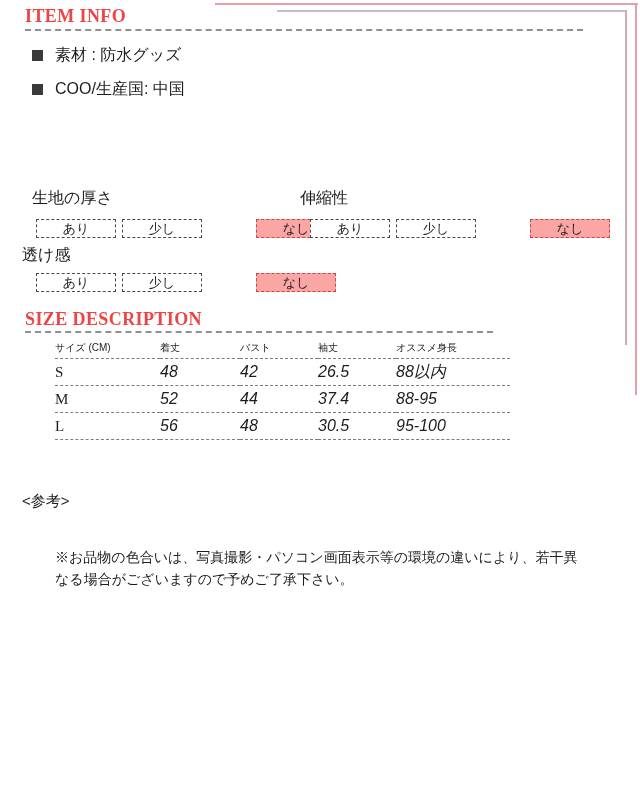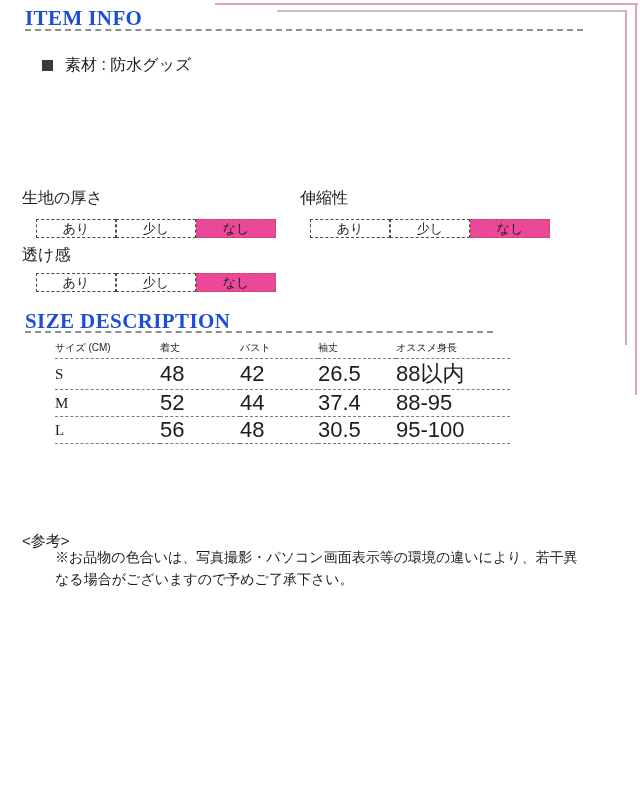--- a/index.html
+++ b/index.html
@@ -9,51 +9,51 @@
   }
   
   .fr{position:absolute;}
   .fr-outer-top{left:215px;top:3px;width:423px;height:2px;background:#e2a2ac;}
   .fr-outer-right{left:635px;top:3px;width:2px;height:392px;background:#e2a2ac;}
   .fr-inner-top{left:277px;top:10px;width:350px;height:2px;background:#c8bfc4;}
   .fr-inner-right{left:625px;top:10px;width:2px;height:335px;background:#d2aab6;}
 
   .section-title{
     position:absolute;left:25px;margin:0;
-    font-family:"Liberation Serif",serif;font-weight:bold;font-size:21px;
-    letter-spacing:.4px;color:#1d4ed8;
+    font-family:"Liberation Serif",serif;font-weight:bold;font-size:18px;
+    letter-spacing:.4px;color:#ef4444;
   }
   .dashed-rule{position:absolute;height:0;border-top:2px dashed #8f8f8f;}
 
-  .bullets{position:absolute;left:32px;top:46px;margin:10px;padding:0;list-style:none;}
+  .bullets{position:absolute;left:32px;top:46px;margin:0;padding:0;list-style:none;}
   .bullets li{display:flex;align-items:center;height:18px;margin-bottom:16px;font-size:16px;}
   .sq{width:11px;height:11px;background:#3a3a3a;margin-right:12px;flex:0 0 auto;}
 
   .attr-label{position:absolute;font-size:16px;}
-  .opt-row{position:absolute;display:flex;}
+  .opt-row{position:absolute;display:flex;gap:6px;}
   .opt{
     width:78px;height:17px;line-height:17px;text-align:center;font-size:13px;
     border:1px dashed #4a4a4a;background:#ffffff;box-sizing:content-box;
   }
-  .opt.sel{background:#ec4899;border:1px dashed #c64848;}
+  .opt.sel{background:#fca5a5;border:1px dashed #c64848;margin-left:48px;}
 
   table.size{position:absolute;left:55px;top:338px;border-collapse:collapse;table-layout:fixed;}
   table.size td,table.size th{
     border-bottom:1px dashed #7d7d7d;padding:0;height:26px;vertical-align:middle;
     font-weight:normal;text-align:left;white-space:nowrap;
   }
   .c0{width:105px;} .c1{width:80px;} .c2{width:78px;} .c3{width:78px;} .c4{width:114px;}
   table.size th{font-size:10px;}
   th.c1,th.c2,th.c3,td.c1,td.c2,td.c3{padding-left:8px;}
   th.c4,td.c4{padding-left:2px;}
   td.c0{font-family:"Liberation Serif",serif;font-weight:bold;font-size:15px;padding-left:20px;}
-  td.num{font-size:22px;}
+  td.num{font-size:16px;font-style:italic;}
   table.size thead th{height:20px;}
 
-  .ref-title{position:absolute;left:22px;top:532px;font-size:15px;margin:0;}
+  .ref-title{position:absolute;left:22px;top:492px;font-size:15px;margin:0;}
   .notes{position:absolute;left:55px;top:546px;width:535px;}
   .notes p{margin:0 0 23px 0;font-size:14px;line-height:22px;}
 </style>
 </head>
 <body>
 
 <div class="page">
 
   <div class="fr fr-outer-top"></div>
   <div class="fr fr-outer-right"></div>
@@ -61,23 +61,27 @@
   <div class="fr fr-inner-right"></div>
 
   <h1 class="section-title" style="top:6px;">ITEM INFO</h1>
   <div class="dashed-rule" style="left:25px;top:29px;width:558px;"></div>
 
   <ul class="bullets">
     <li>
       <span class="sq"></span>
       <span>素材 : 防水グッズ</span>
     </li>
+    <li>
+      <span class="sq"></span>
+      <span>COO/生産国: 中国</span>
+    </li>
   </ul>
 
-  <div class="attr-label" style="left:22px;top:188px;">生地の厚さ</div>
+  <div class="attr-label" style="left:32px;top:188px;">生地の厚さ</div>
   <div class="opt-row" style="left:36px;top:219px;">
     <div class="opt">あり</div>
     <div class="opt">少し</div>
     <div class="opt sel">なし</div>
   </div>
 
   <div class="attr-label" style="left:300px;top:188px;">伸縮性</div>
   <div class="opt-row" style="left:310px;top:219px;">
     <div class="opt">あり</div>
     <div class="opt">少し</div>

